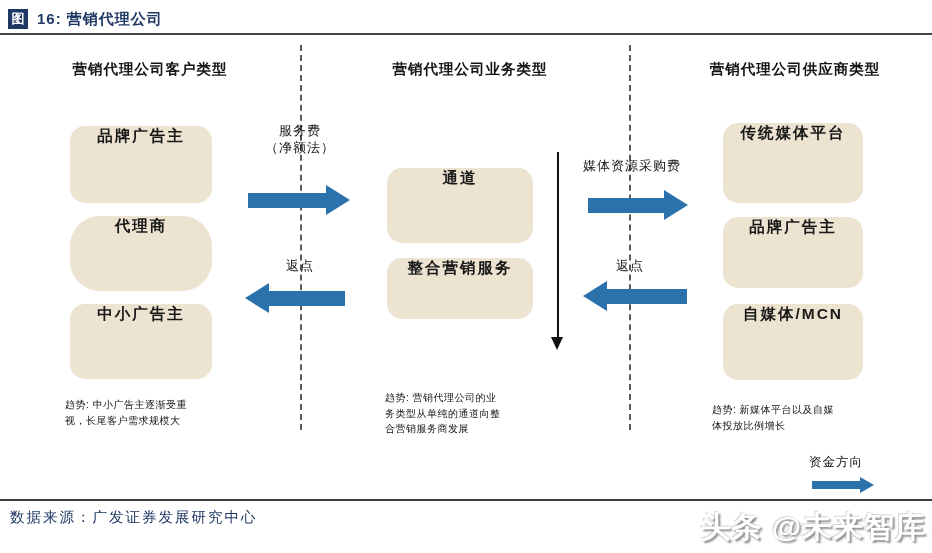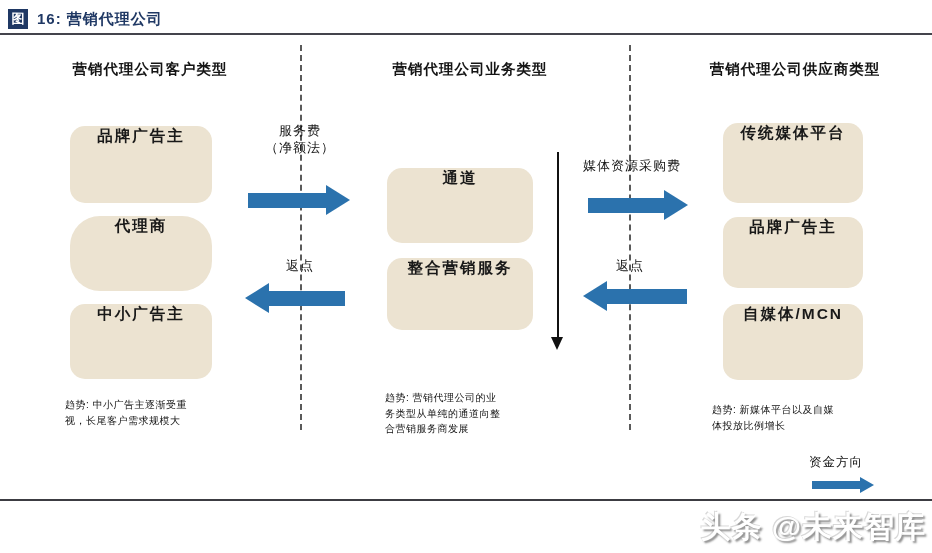--- a/index.html
+++ b/index.html
@@ -156,21 +156,21 @@
   <div class="box" style="left:70px; top:216px; width:142px; height:75px;border-radius:30px;">
     <span>代理商</span>
   </div>
   <div class="box" style="left:70px; top:304px; width:142px; height:75px;">
     <span>中小广告主</span>
   </div>
 
   <div class="box" style="left:387px; top:168px; width:146px; height:75px;">
     <span>通道</span>
   </div>
-  <div class="box" style="left:387px; top:258px; width:146px; height:72px;">
+  <div class="box" style="left:387px; top:258px; width:146px; height:61px;">
     <span>整合营销服务</span>
   </div>
 
   <div class="box" style="left:723px; top:123px; width:140px; height:80px;">
     <span>传统媒体平台</span>
   </div>
   <div class="box" style="left:723px; top:217px; width:140px; height:71px;">
     <span>品牌广告主</span>
   </div>
   <div class="box" style="left:723px; top:304px; width:140px; height:76px;">
@@ -215,15 +215,16 @@
   <div class="trend" style="left:712px; top:402px; width:225px;">趋势: 新媒体平台以及自媒
 体投放比例增长</div>
 
   <div class="fund-label">资金方向</div>
   <div class="arrow arrow-sm" style="left:812px; top:477px; width:62px;">
     <span class="body"></span>
     <span class="head-right"></span>
   </div>
 
   <div class="bottom-rule"></div>
+  <div class="source-text">数据来源：广发证券发展研究中心</div>
   <div class="watermark">头条 @未来智库</div>
 
 </div>
 
 </body></html>

